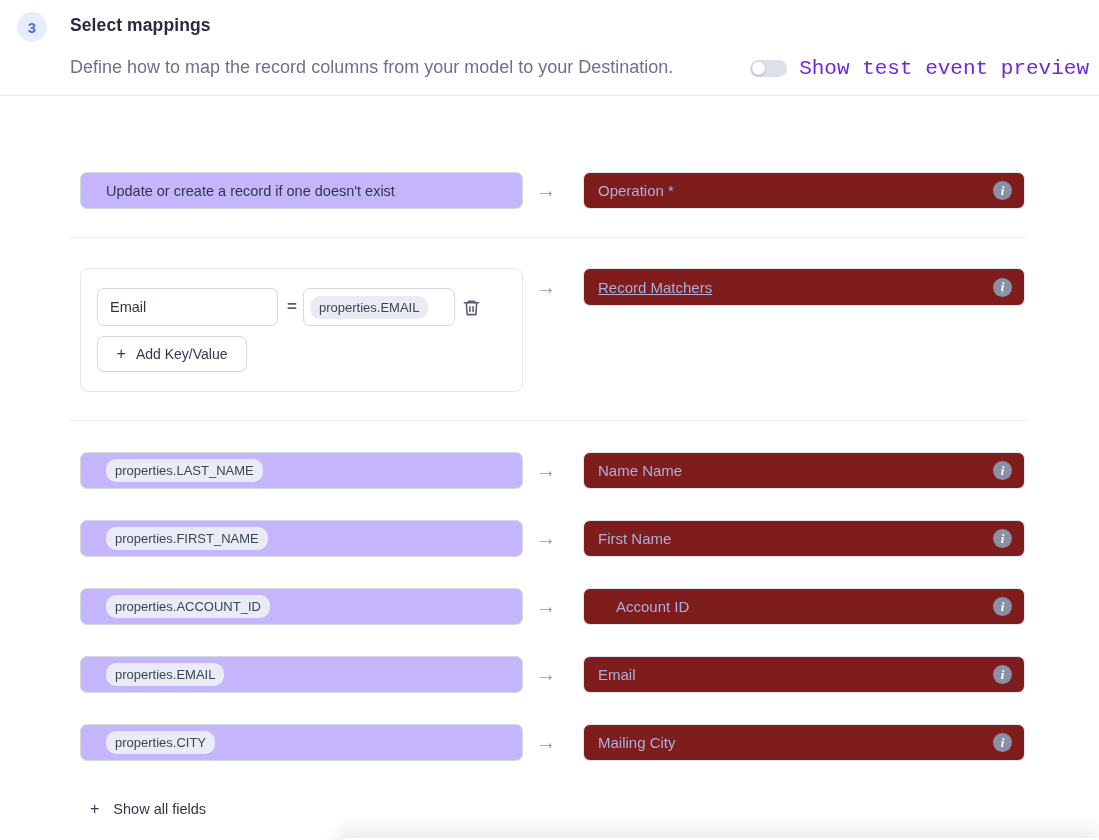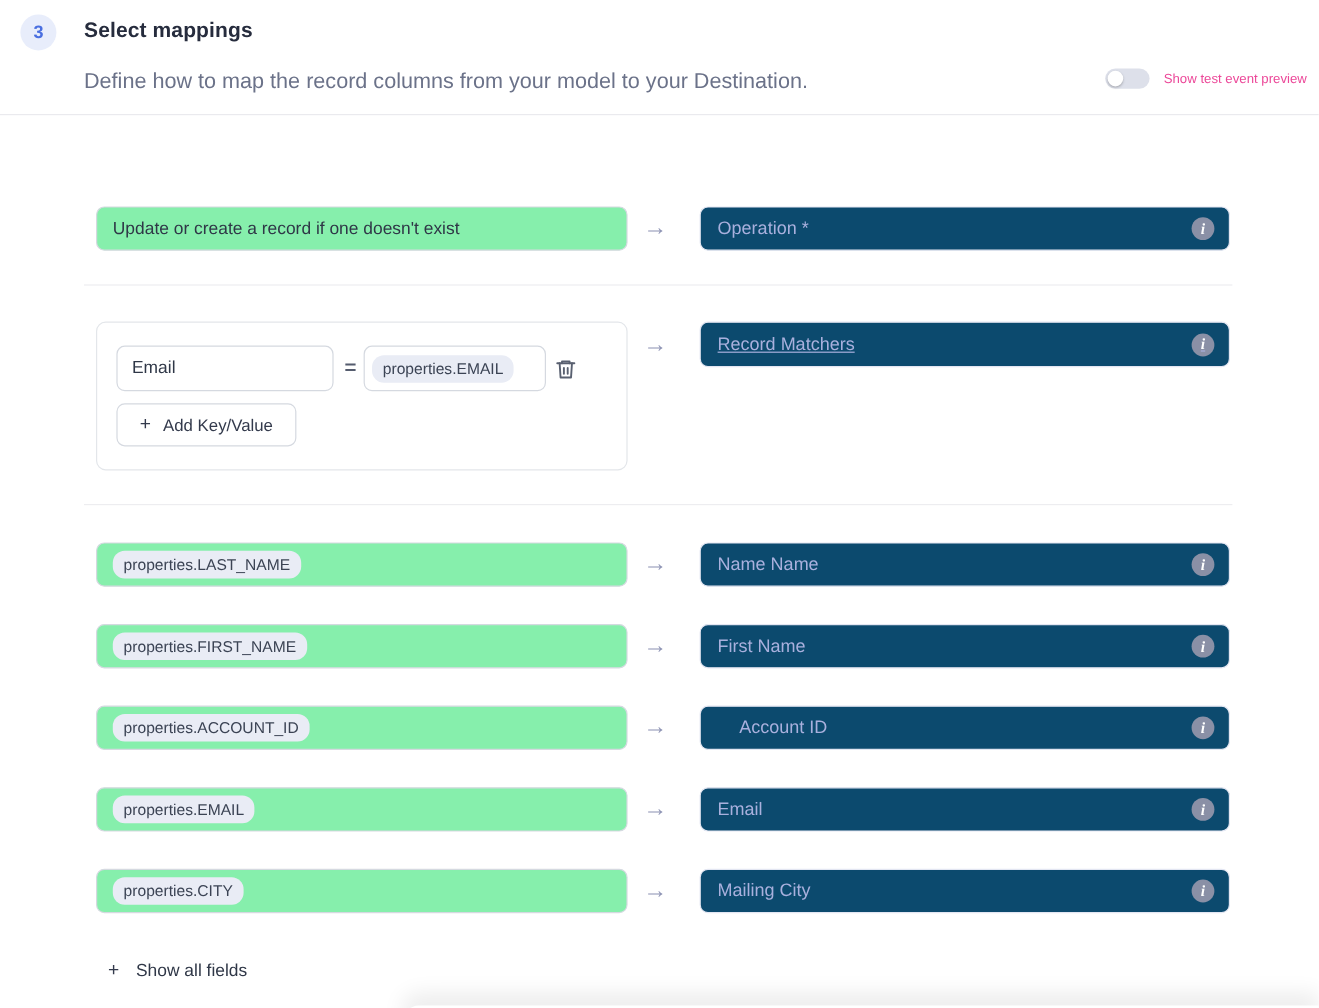--- a/index.html
+++ b/index.html
@@ -38,52 +38,52 @@
   .toggle-track {
     width: 37px; height: 17px; border-radius: 10px;
     background: #dde0ea; position: relative; cursor: pointer;
   }
   .toggle-knob {
     position: absolute; left: 2px; top: 2px;
     width: 13px; height: 13px; border-radius: 50%;
     background: #ffffff;
     box-shadow: 0 1px 2px rgba(0,0,0,.25);
   }
-  .toggle-label { font-size: 11px; color: #ec4899; }
+  .toggle-label { font-size: 21px; color: #6d28d9; font-family: Liberation Mono, monospace; }
   .header-divider {
     left: 0; top: 95px; width: 1099px; height: 1px; background: #eaeaee;
   }
   .section-divider {
     left: 70px; width: 957px; height: 1px; background: #ededf0;
   }
 
   
   .src-input {
     left: 80px; width: 443px;
-    background: #86efac;
+    background: #c4b5fd;
     border: 1px solid #d5d9e0; border-radius: 7px;
     box-sizing: border-box;
     display: flex; align-items: center;
-    padding: 0 13px;
+    padding: 0 25px;
     font-size: 14.5px; color: #2f3747;
   }
   .chip {
     background: #e9ecf5; border-radius: 10px;
     padding: 4px 9px;
     font-size: 13px; color: #3b4354;
     white-space: nowrap;
   }
   .arrow {
     left: 528px; width: 36px;
     display: flex; align-items: center; justify-content: center;
     font-size: 20px; color: #8f95b5;
   }
   .dest-field {
     left: 583px; width: 442px;
-    background: #0c4a6e;
+    background: #7f1d1d;
     border: 1px solid #e3e6f2; border-radius: 7px;
     box-sizing: border-box;
     display: flex; align-items: center;
     padding: 0 12px 0 14px;
     font-size: 15px; color: #a9b0dd;
   }
   .dest-field .spacer { flex: 1; }
   .info-icon {
     width: 19px; height: 19px; border-radius: 50%;
     background: #8a90a6; color: #ffffff;

